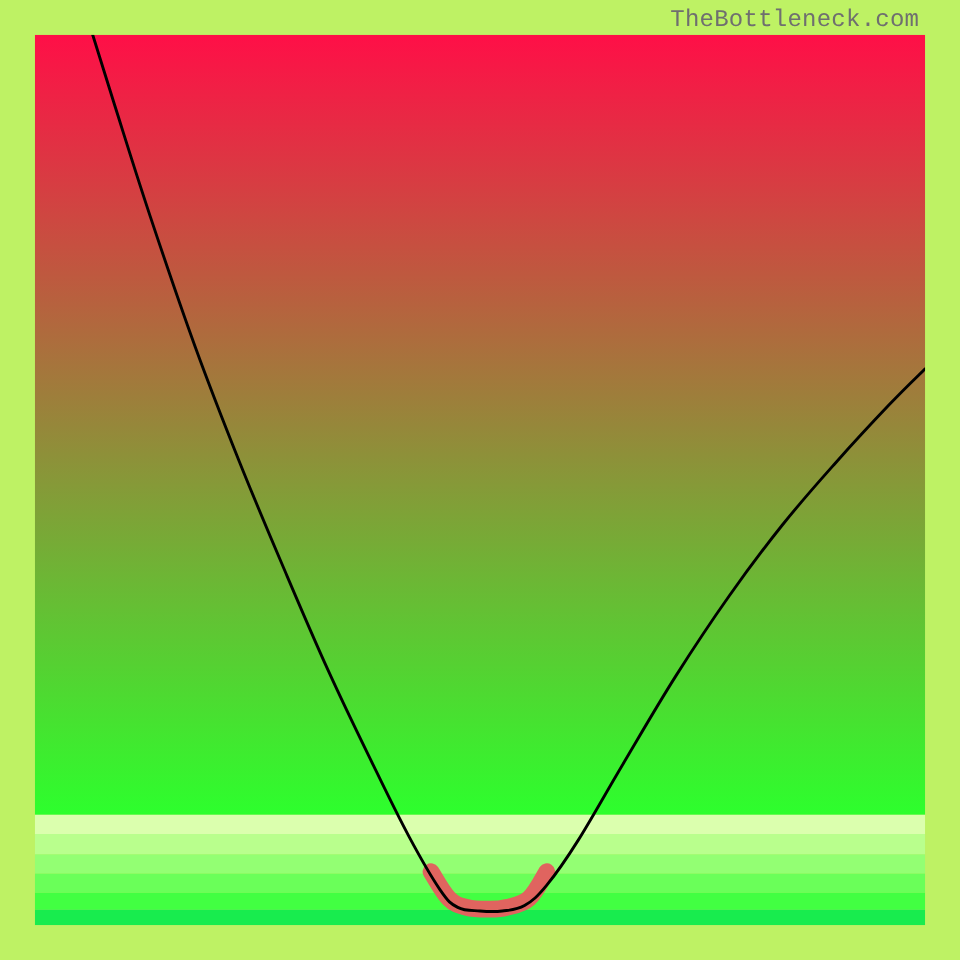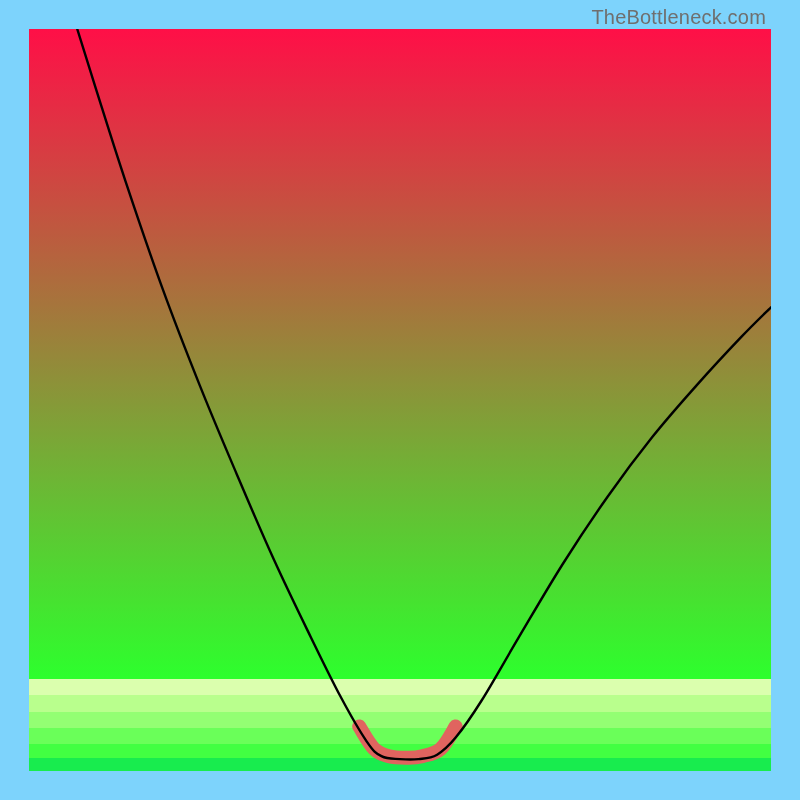--- a/index.html
+++ b/index.html
@@ -7,21 +7,22 @@
     padding: 0;
     width: 800px;
     height: 800px;
     background: #000;
     overflow: hidden;
     font-family: Arial, Helvetica, sans-serif;
   }
   .frame {
     position: absolute;
     inset: 0;
-    background: #7dd3fc;
+    background: #bef264;
+    font-family: Liberation Mono, monospace;
   }
   .plot-area {
     position: absolute;
     left: 29px;
     top: 29px;
     width: 742px;
     height: 742px;
     overflow: hidden;
   }
   .bg {

